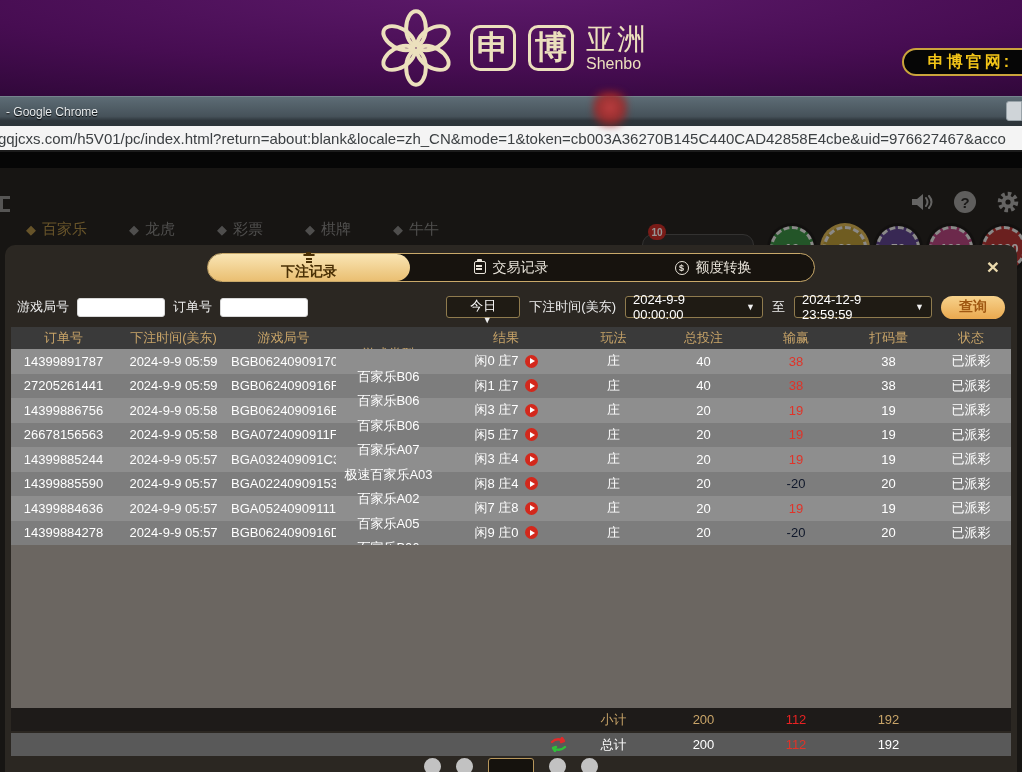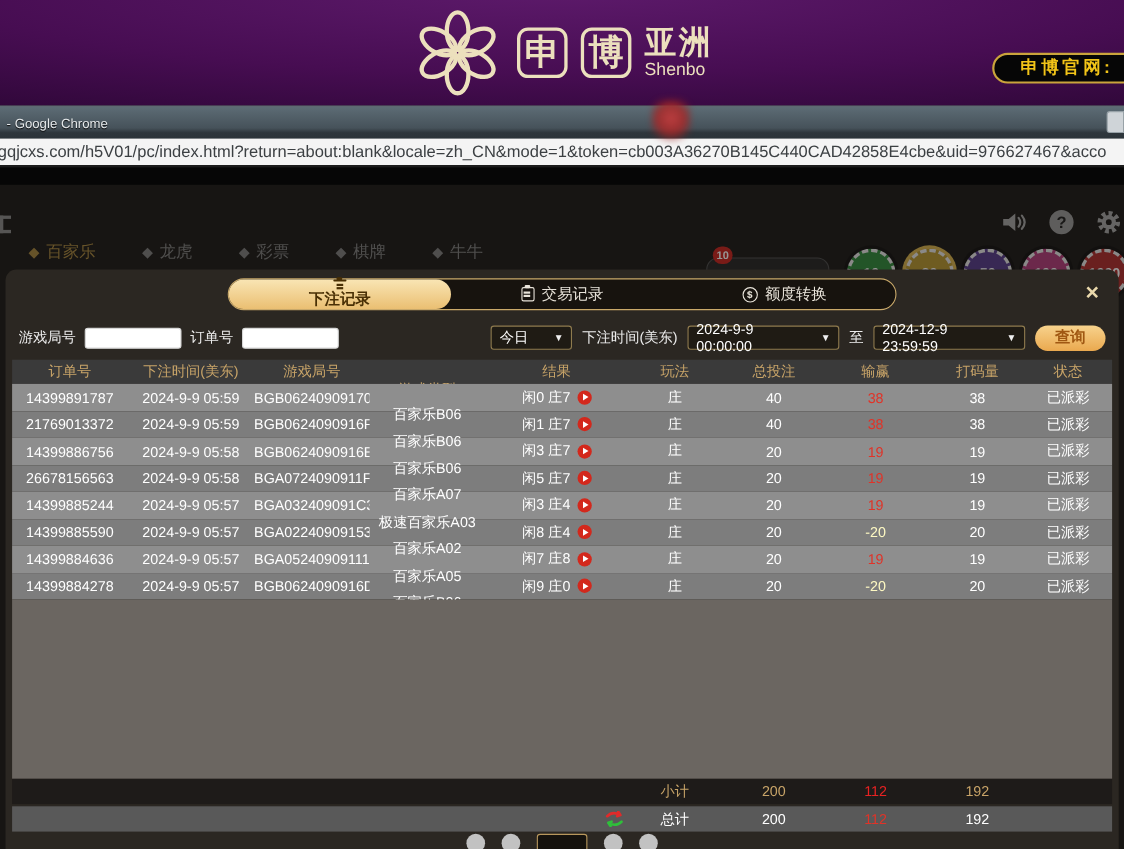--- a/index.html
+++ b/index.html
@@ -7,21 +7,21 @@
   .stage { position:relative; width:1022px; height:772px; overflow:hidden; background:#111; }
 
   
   .purple-header { position:absolute; left:0; top:0; width:100%; height:96px;
     background:radial-gradient(ellipse 130% 190% at 50% -10%, #5d1a6b 0%, #470d52 42%, #2a0633 78%, #1d0323 100%); }
   .logo { position:absolute; left:50%; top:6px; transform:translateX(-50%); display:flex; align-items:center; gap:12px; }
   .flower { width:84px; height:84px; }
   .char-box { width:46px; height:46px; border:3px solid #ece0bd; border-radius:10px; color:#ece0bd;
     font-size:32px; font-weight:bold; display:flex; align-items:center; justify-content:center; }
   .brand-right { display:flex; flex-direction:column; line-height:1; color:#ece0bd; }
-  .brand-region { font-size:29px; font-weight:bold; letter-spacing:2px; }
+  .brand-region { font-size:29px; font-weight:normal; letter-spacing:2px; }
   .brand-name { font-size:16px; margin-top:2px; }
   .official-pill { position:absolute; right:-16px; top:48px; height:28px; line-height:24px; padding:0 24px;
     border:2px solid #caa43c; border-radius:15px; background:#060606; color:#f2c418; font-size:16px;
     font-weight:bold; letter-spacing:3px; }
 
   .red-blur { position:absolute; left:592px; top:90px; width:36px; height:40px; z-index:3; filter:blur(3px); opacity:.85;
     background:radial-gradient(circle at 50% 45%, #d03a3a 0%, #a32727 45%, rgba(150,30,30,.35) 65%, transparent 78%); }
 
   
   .chrome-bar { position:absolute; left:0; top:96px; width:100%; height:44px;
@@ -68,37 +68,37 @@
     justify-content:center; font-size:9px; font-weight:bold; }
   .coin-icon::before { content:"$"; }
   .close-btn { position:absolute; top:11px; right:18px; color:#ead9ac; font-size:21px; font-weight:bold; line-height:1; cursor:default; }
 
   .filter-row { margin:13px 12px 0; height:24px; display:flex; align-items:center; gap:8px; color:#ededed; font-size:13px; flex:0 0 auto; }
   .tbox { width:88px; height:19px; background:#fff; border:1px solid #d8d8d8; border-radius:3px; outline:none; font-size:12px; padding:0 4px; }
   .right-filters { margin-left:auto; display:flex; align-items:center; gap:9px; }
   .dd { height:22px; background:#1f1b14; border:1px solid #8f7b4e; border-radius:3px; color:#fff; font-size:13px;
     display:flex; align-items:center; justify-content:space-between; padding:0 7px; }
   .dd .caret { font-size:9px; color:#f0f0f0; margin-left:8px; }
-  .dd-today { width:74px; } .dd-date { width:138px; }
+  .dd-today { width:74px;flex-direction:column; } .dd-date { width:138px; }
   .search-btn { width:64px; height:23px; border:none; border-radius:12px; background:linear-gradient(#f7d28c,#eaa94f);
     color:#a05812; font-weight:bold; font-size:14px; cursor:default; }
 
   .table-wrap { margin:8px 6px 0; flex:1; display:flex; flex-direction:column; font-size:13px; min-height:0; }
   .cell { text-align:center; white-space:nowrap; overflow:hidden; }
   .c0{width:10.5%;} .c1{width:11.5%;} .c2{width:10.5%;} .c3{width:10.5%;margin-top:31px;} .c4{width:13%;} .c5{width:8.5%;}
   .c6{width:9.5%;} .c7{width:9%;} .c8{width:9.5%;} .c9{width:7%;}
   .thead { height:22px; background:#3a3a3a; color:#c8a468; display:flex; align-items:center; flex:0 0 auto; }
   .trow { height:24.5px; display:flex; align-items:center; color:#fff; flex:0 0 auto; }
   .trow:nth-child(odd) { background:#8e8e8e; } .trow:nth-child(even) { background:#7d7d7d; }
   .result-cell { display:flex; align-items:center; justify-content:center; gap:6px; }
   .result-cell i { font-style:normal; }
   .play { width:13px; height:13px; border-radius:50%; background:#d3281c; position:relative; flex:0 0 auto; }
   .play::before { content:""; position:absolute; left:5px; top:3.5px; border-left:5px solid #fff;
     border-top:3px solid transparent; border-bottom:3px solid transparent; }
-  .win { color:#e03328; } .loss { color:#fef9c3; }
+  .win { color:#e03328; } .loss { color:#0f172a; }
   .filler { flex:1; background:#6b6661; }
   .sum-row { height:23px; display:flex; align-items:center; flex:0 0 auto; }
   .subtotal { background:#1e1b19; color:#c8a468; }
   .subtotal .win { color:#e82222; }
   .total { background:#595959; color:#fff; margin-top:2px; }
   .swap-cell { display:flex; justify-content:flex-end; padding-right:4px; }
   .pager { height:14px; margin-top:2px; display:flex; justify-content:center; gap:15px; flex:0 0 auto; }
   .dot { width:17px; height:17px; border-radius:50%; background:#c2c2c2; flex:0 0 auto; }
   .page-box { width:46px; height:20px; background:#15120d; border:1px solid #b8975c; border-radius:3px; flex:0 0 auto; }
 </style>
@@ -257,21 +257,21 @@
               <span class="play"></span>
             </span>
     <span class="cell c5">庄</span>
     <span class="cell c6">40</span>
     <span class="cell c7 win">38</span>
     <span class="cell c8">38</span>
     <span class="cell c9">已派彩</span>
   </div>
 
   <div class="trow">
-    <span class="cell c0">21769013372</span>
+    <span class="cell c0">27205261441</span>
     <span class="cell c1">2024-9-9 05:59</span>
     <span class="cell c2">BGB0624090916F</span>
     <span class="cell c3">百家乐B06</span>
     <span class="cell c4 result-cell">
               <i>闲1 庄7</i>
               <span class="play"></span>
             </span>
     <span class="cell c5">庄</span>
     <span class="cell c6">40</span>
     <span class="cell c7 win">38</span>

